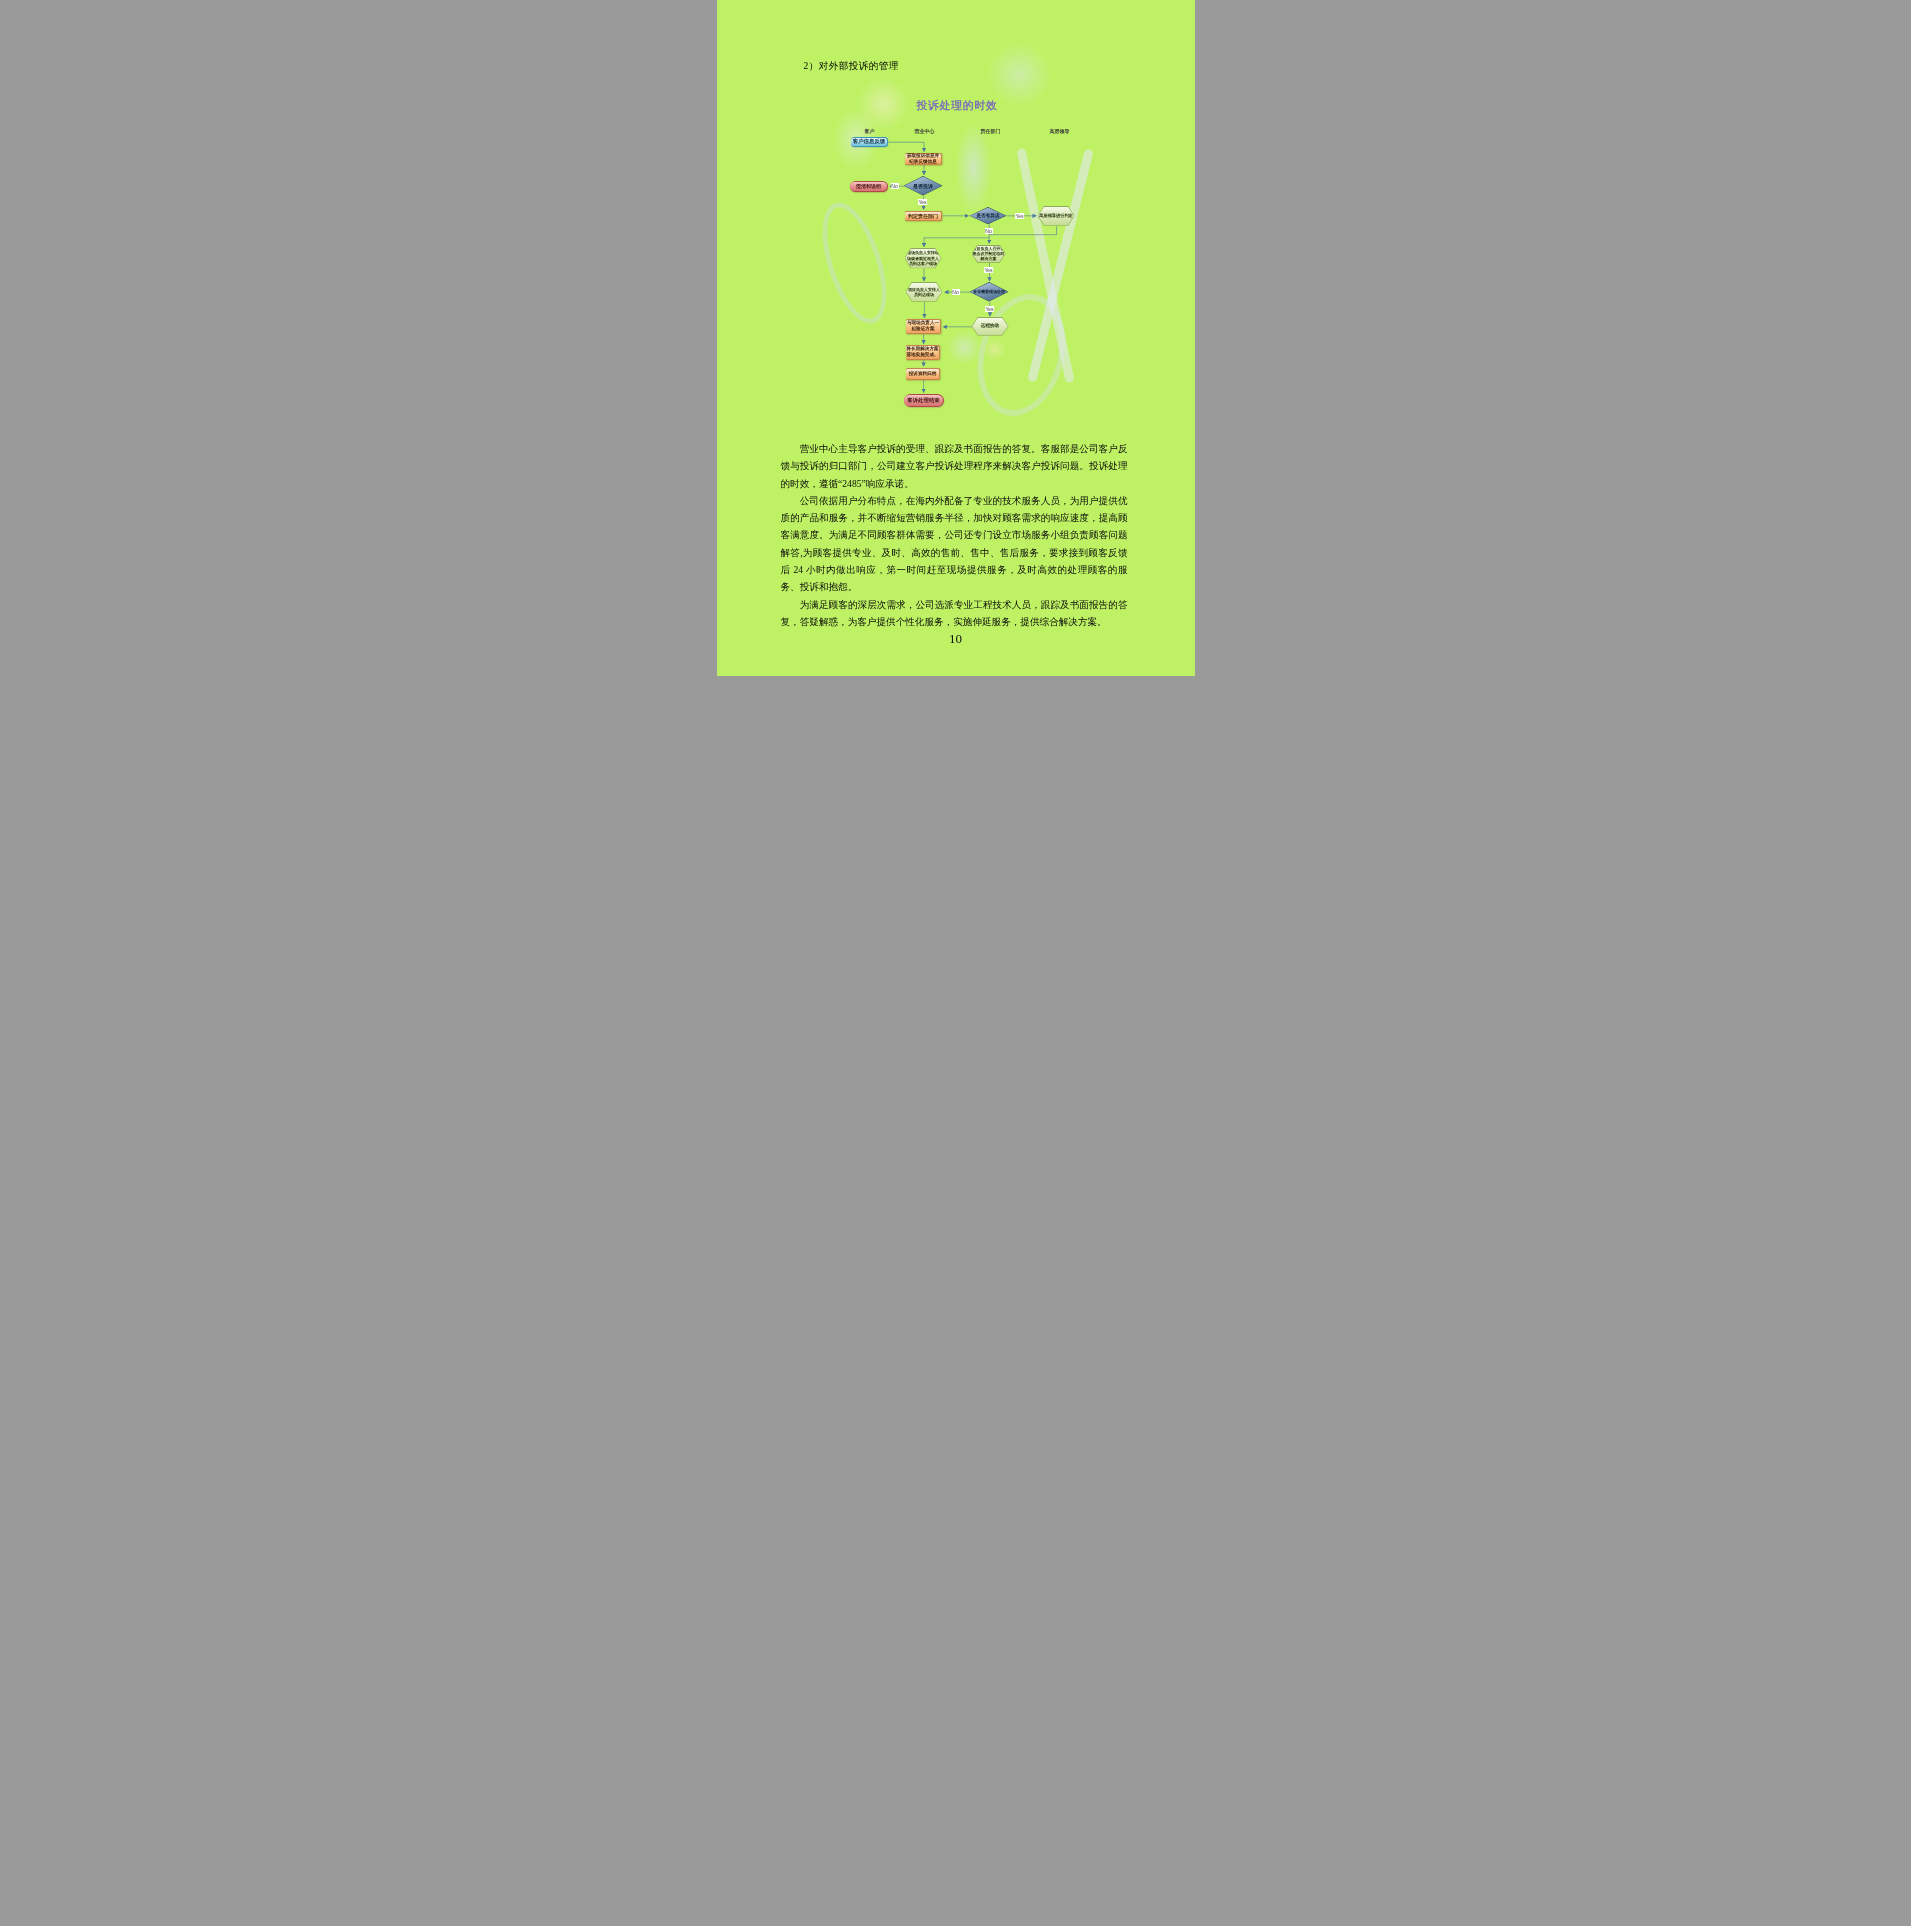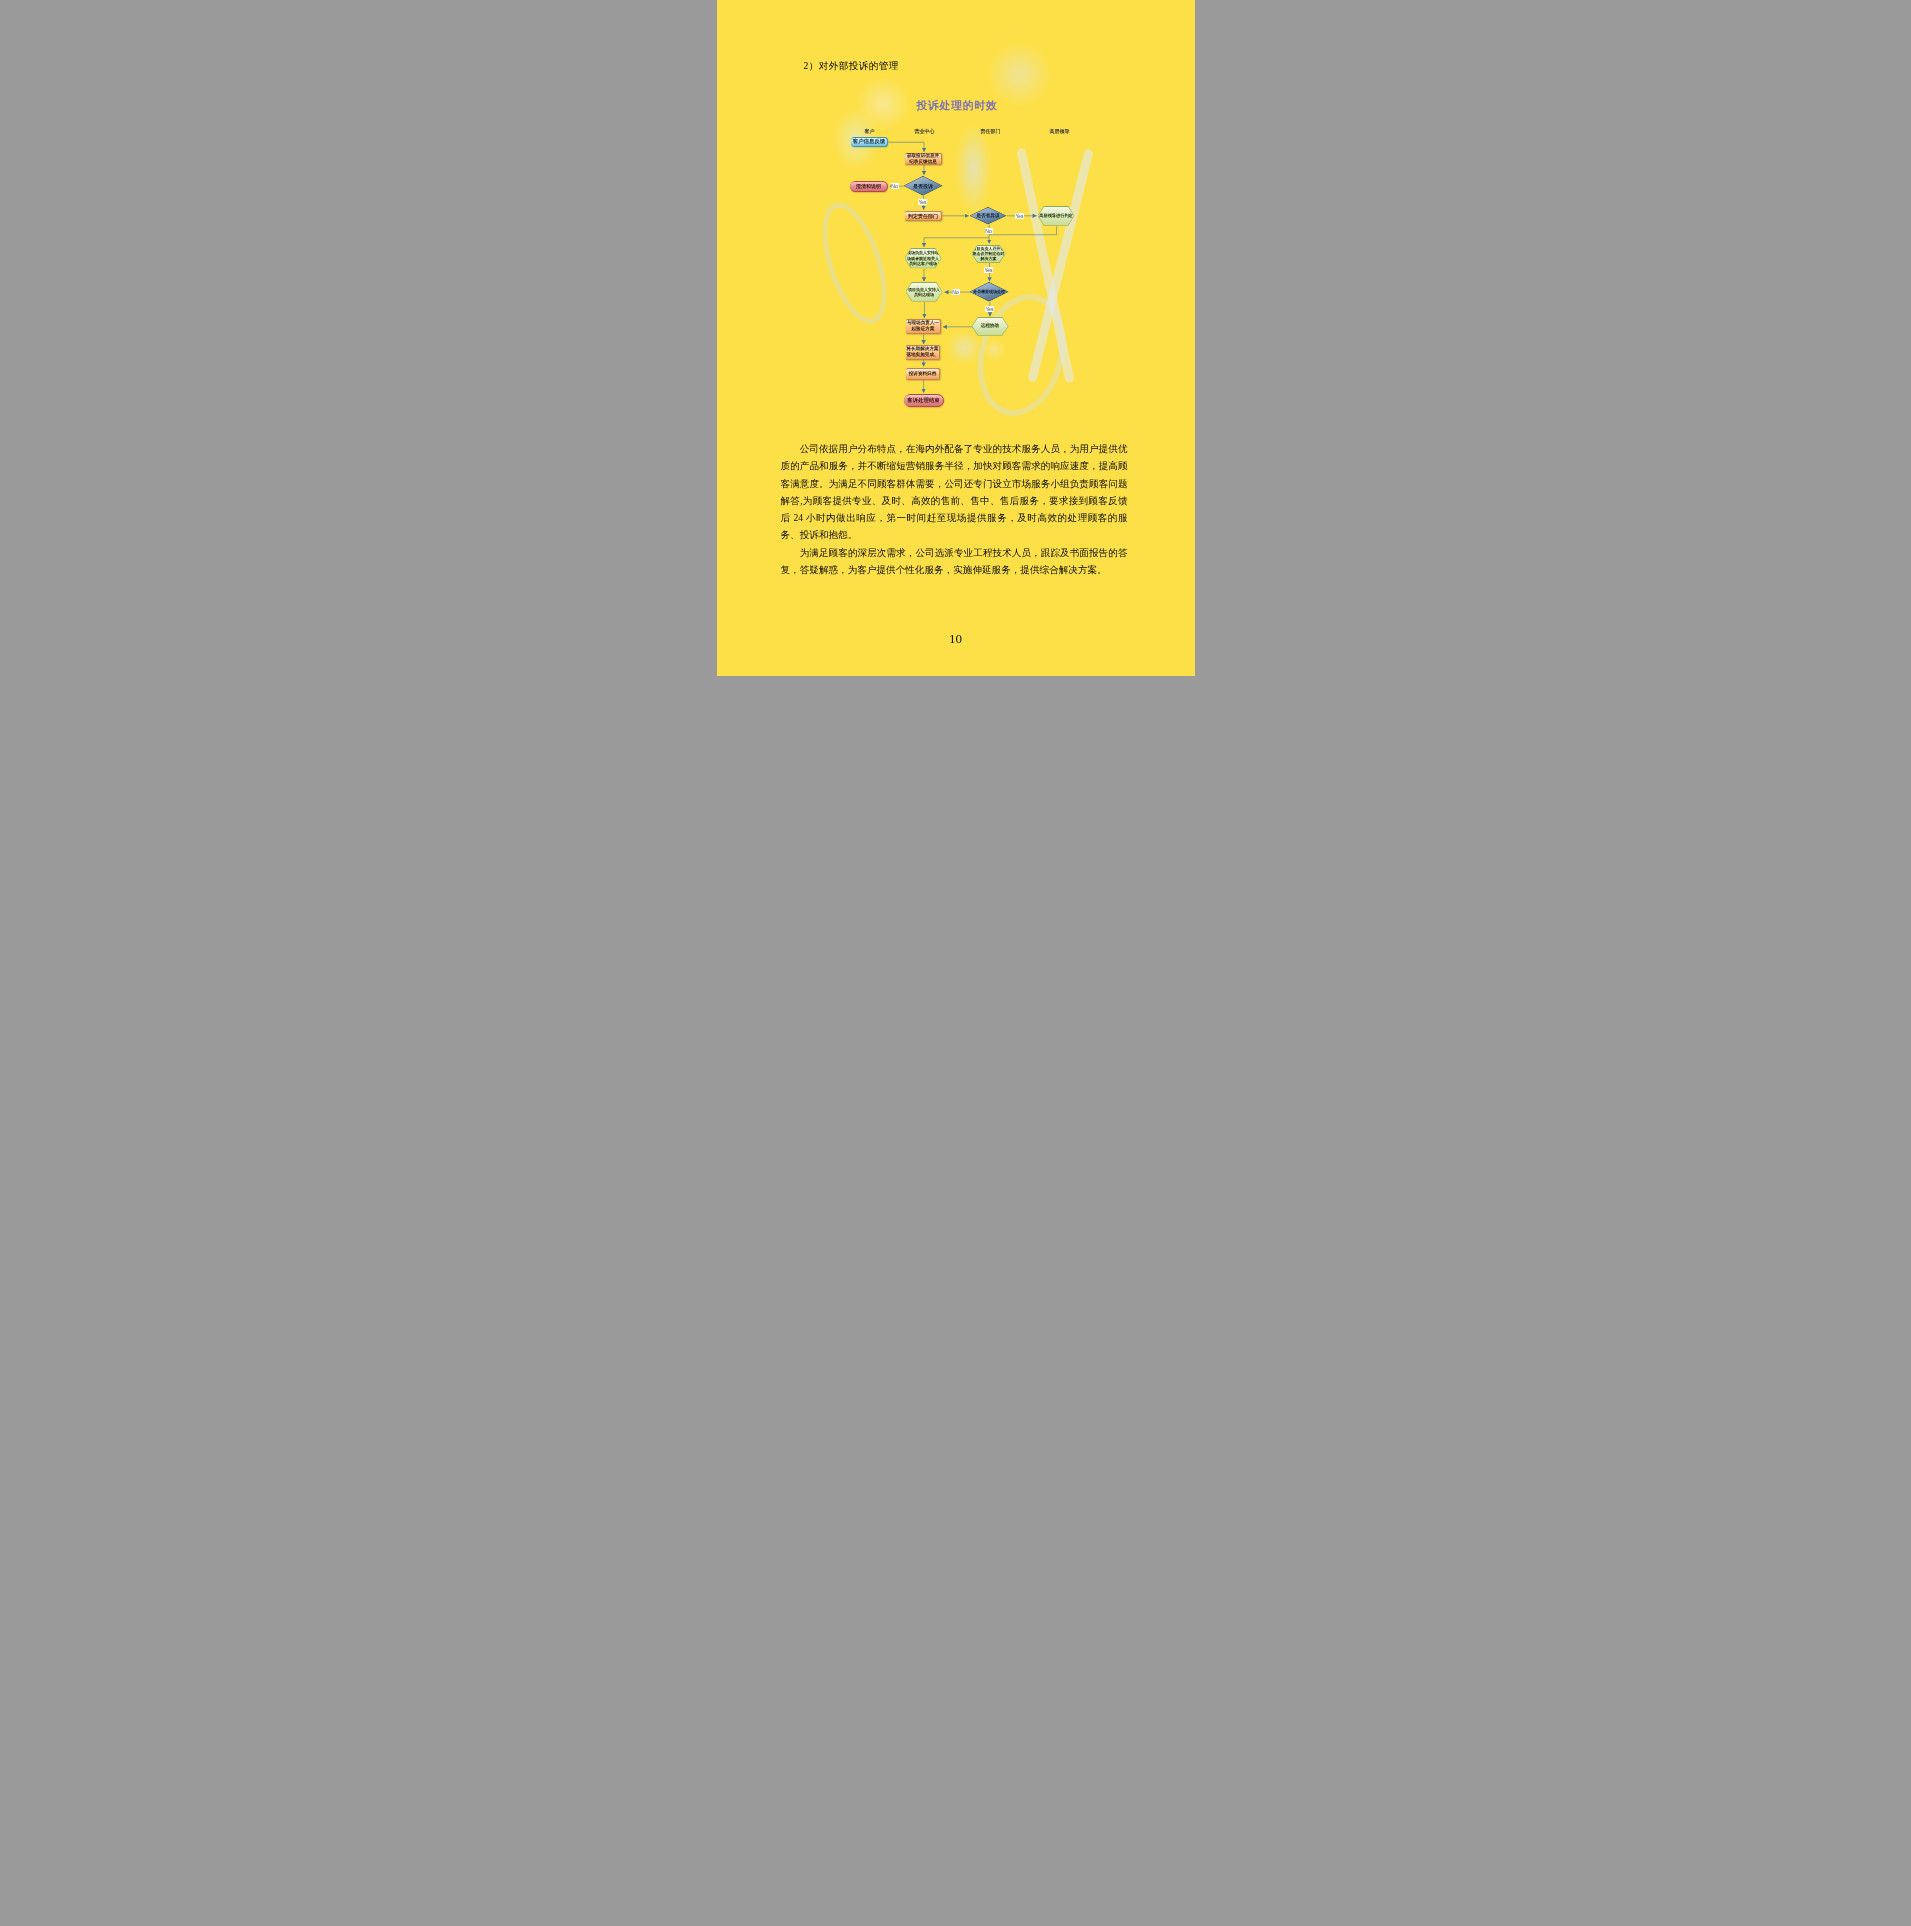--- a/index.html
+++ b/index.html
@@ -1,18 +1,18 @@
 <!DOCTYPE html>
 <html style="font-size:6.2px"><head>
 <meta charset="utf-8">
 <style>
   html,body { margin:0; padding:0; background:#9a9a9a; }
   .page {
     position:relative; width:478px; height:676px; margin:0 auto;
-    background:#fde047; overflow:hidden;
+    background:#bef264; overflow:hidden;
     font-family:"Liberation Serif","DejaVu Serif",serif; color:#000;
   }
   .heading {
     position:absolute; left:87px; top:60px;
     font-size:9.6px; letter-spacing:0.4px; color:#000;
   }
   
   .flowchart { position:absolute; left:0; top:0; width:478px; height:424px; }
   .wm { position:absolute; z-index:0; border-radius:50%; }
   .fc-title {
@@ -185,19 +185,20 @@
         <div class="edge-label" style="left: 206px; top: 202px;">Yes</div>
         <div class="edge-label" style="left: 303px; top: 216px;">Yes</div>
         <div class="edge-label" style="left: 272px; top: 231px;">No</div>
         <div class="edge-label" style="left: 272px; top: 270px;">Yes</div>
         <div class="edge-label" style="left: 239px; top: 292px;">No</div>
         <div class="edge-label" style="left: 273px; top: 309px;">Yes</div>
       </div>
   </div>
 
   <div class="body-text">
+      <p>营业中心主导客户投诉的受理、跟踪及书面报告的答复。客服部是公司客户反馈与投诉的归口部门，公司建立客户投诉处理程序来解决客户投诉问题。投诉处理的时效，遵循“2485”响应承诺。</p>
       <p>公司依据用户分布特点，在海内外配备了专业的技术服务人员，为用户提供优质的产品和服务，并不断缩短营销服务半径，加快对顾客需求的响应速度，提高顾客满意度。为满足不同顾客群体需要，公司还专门设立市场服务小组负责顾客问题解答,为顾客提供专业、及时、高效的售前、售中、售后服务，要求接到顾客反馈后 24 小时内做出响应，第一时间赶至现场提供服务，及时高效的处理顾客的服务、投诉和抱怨。</p>
       <p>为满足顾客的深层次需求，公司选派专业工程技术人员，跟踪及书面报告的答复，答疑解惑，为客户提供个性化服务，实施伸延服务，提供综合解决方案。</p>
     </div>
 
   <div class="page-number">10</div>
 </div>
 
 
 </body></html>

